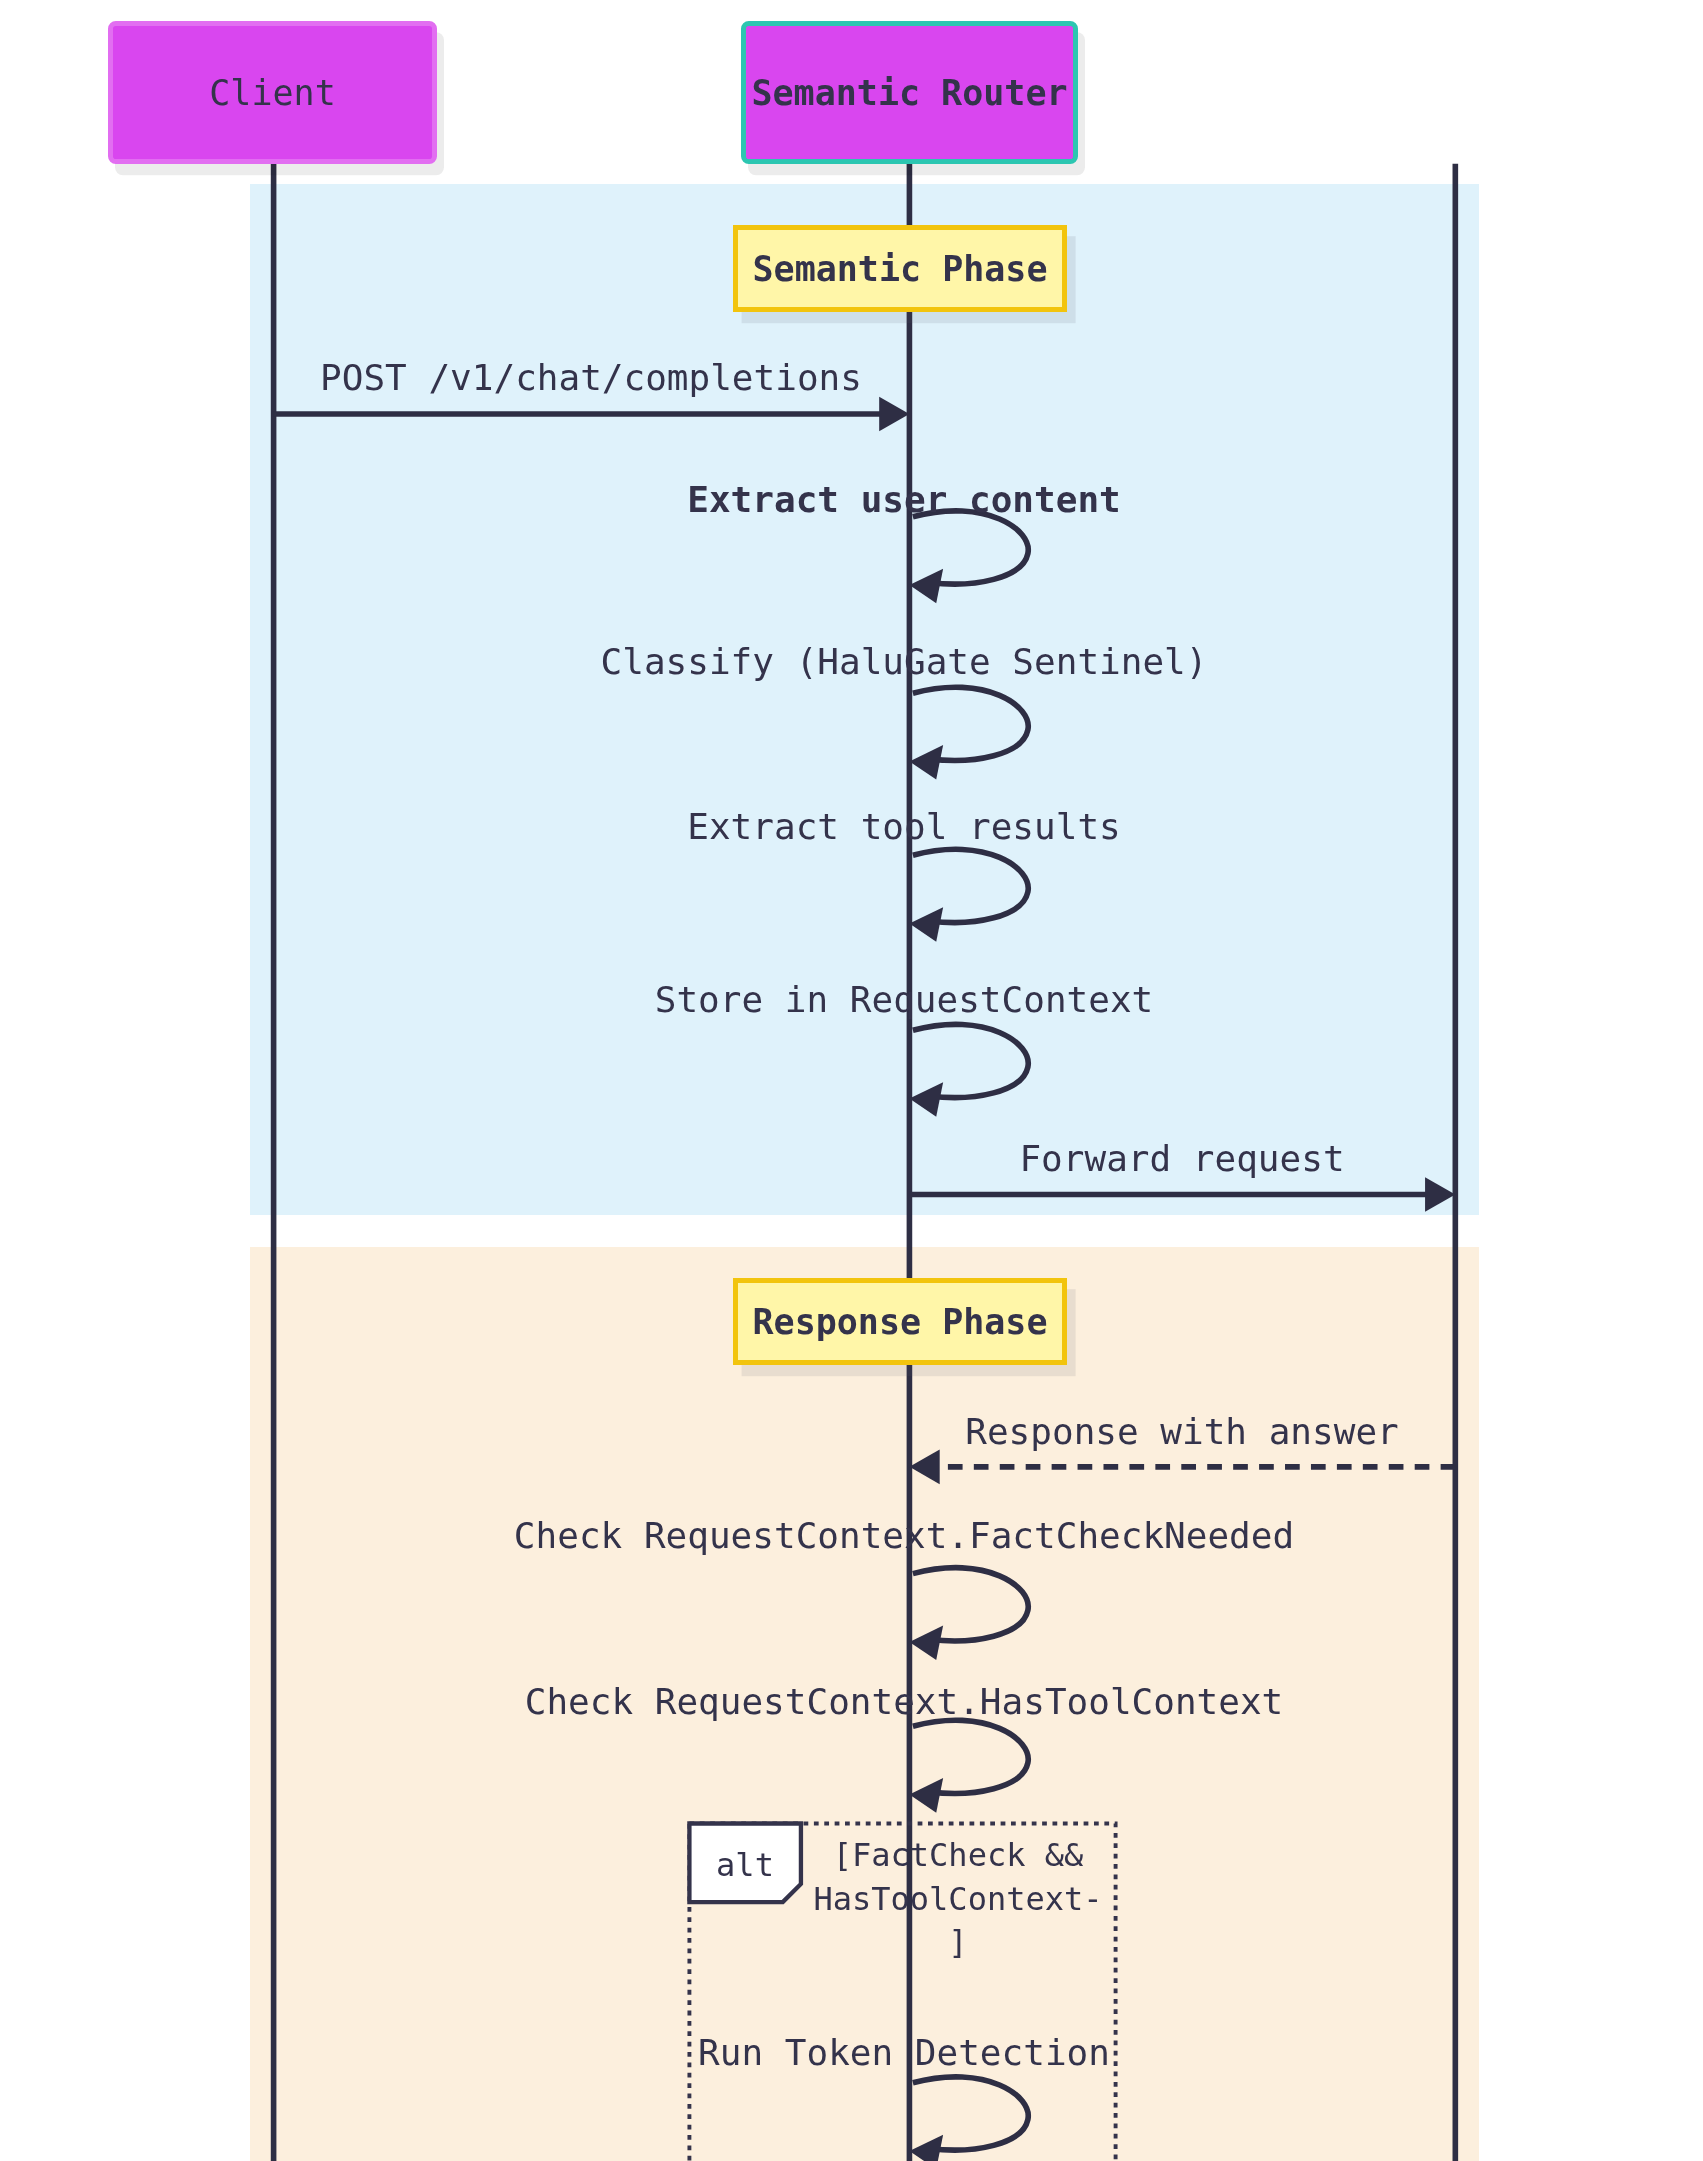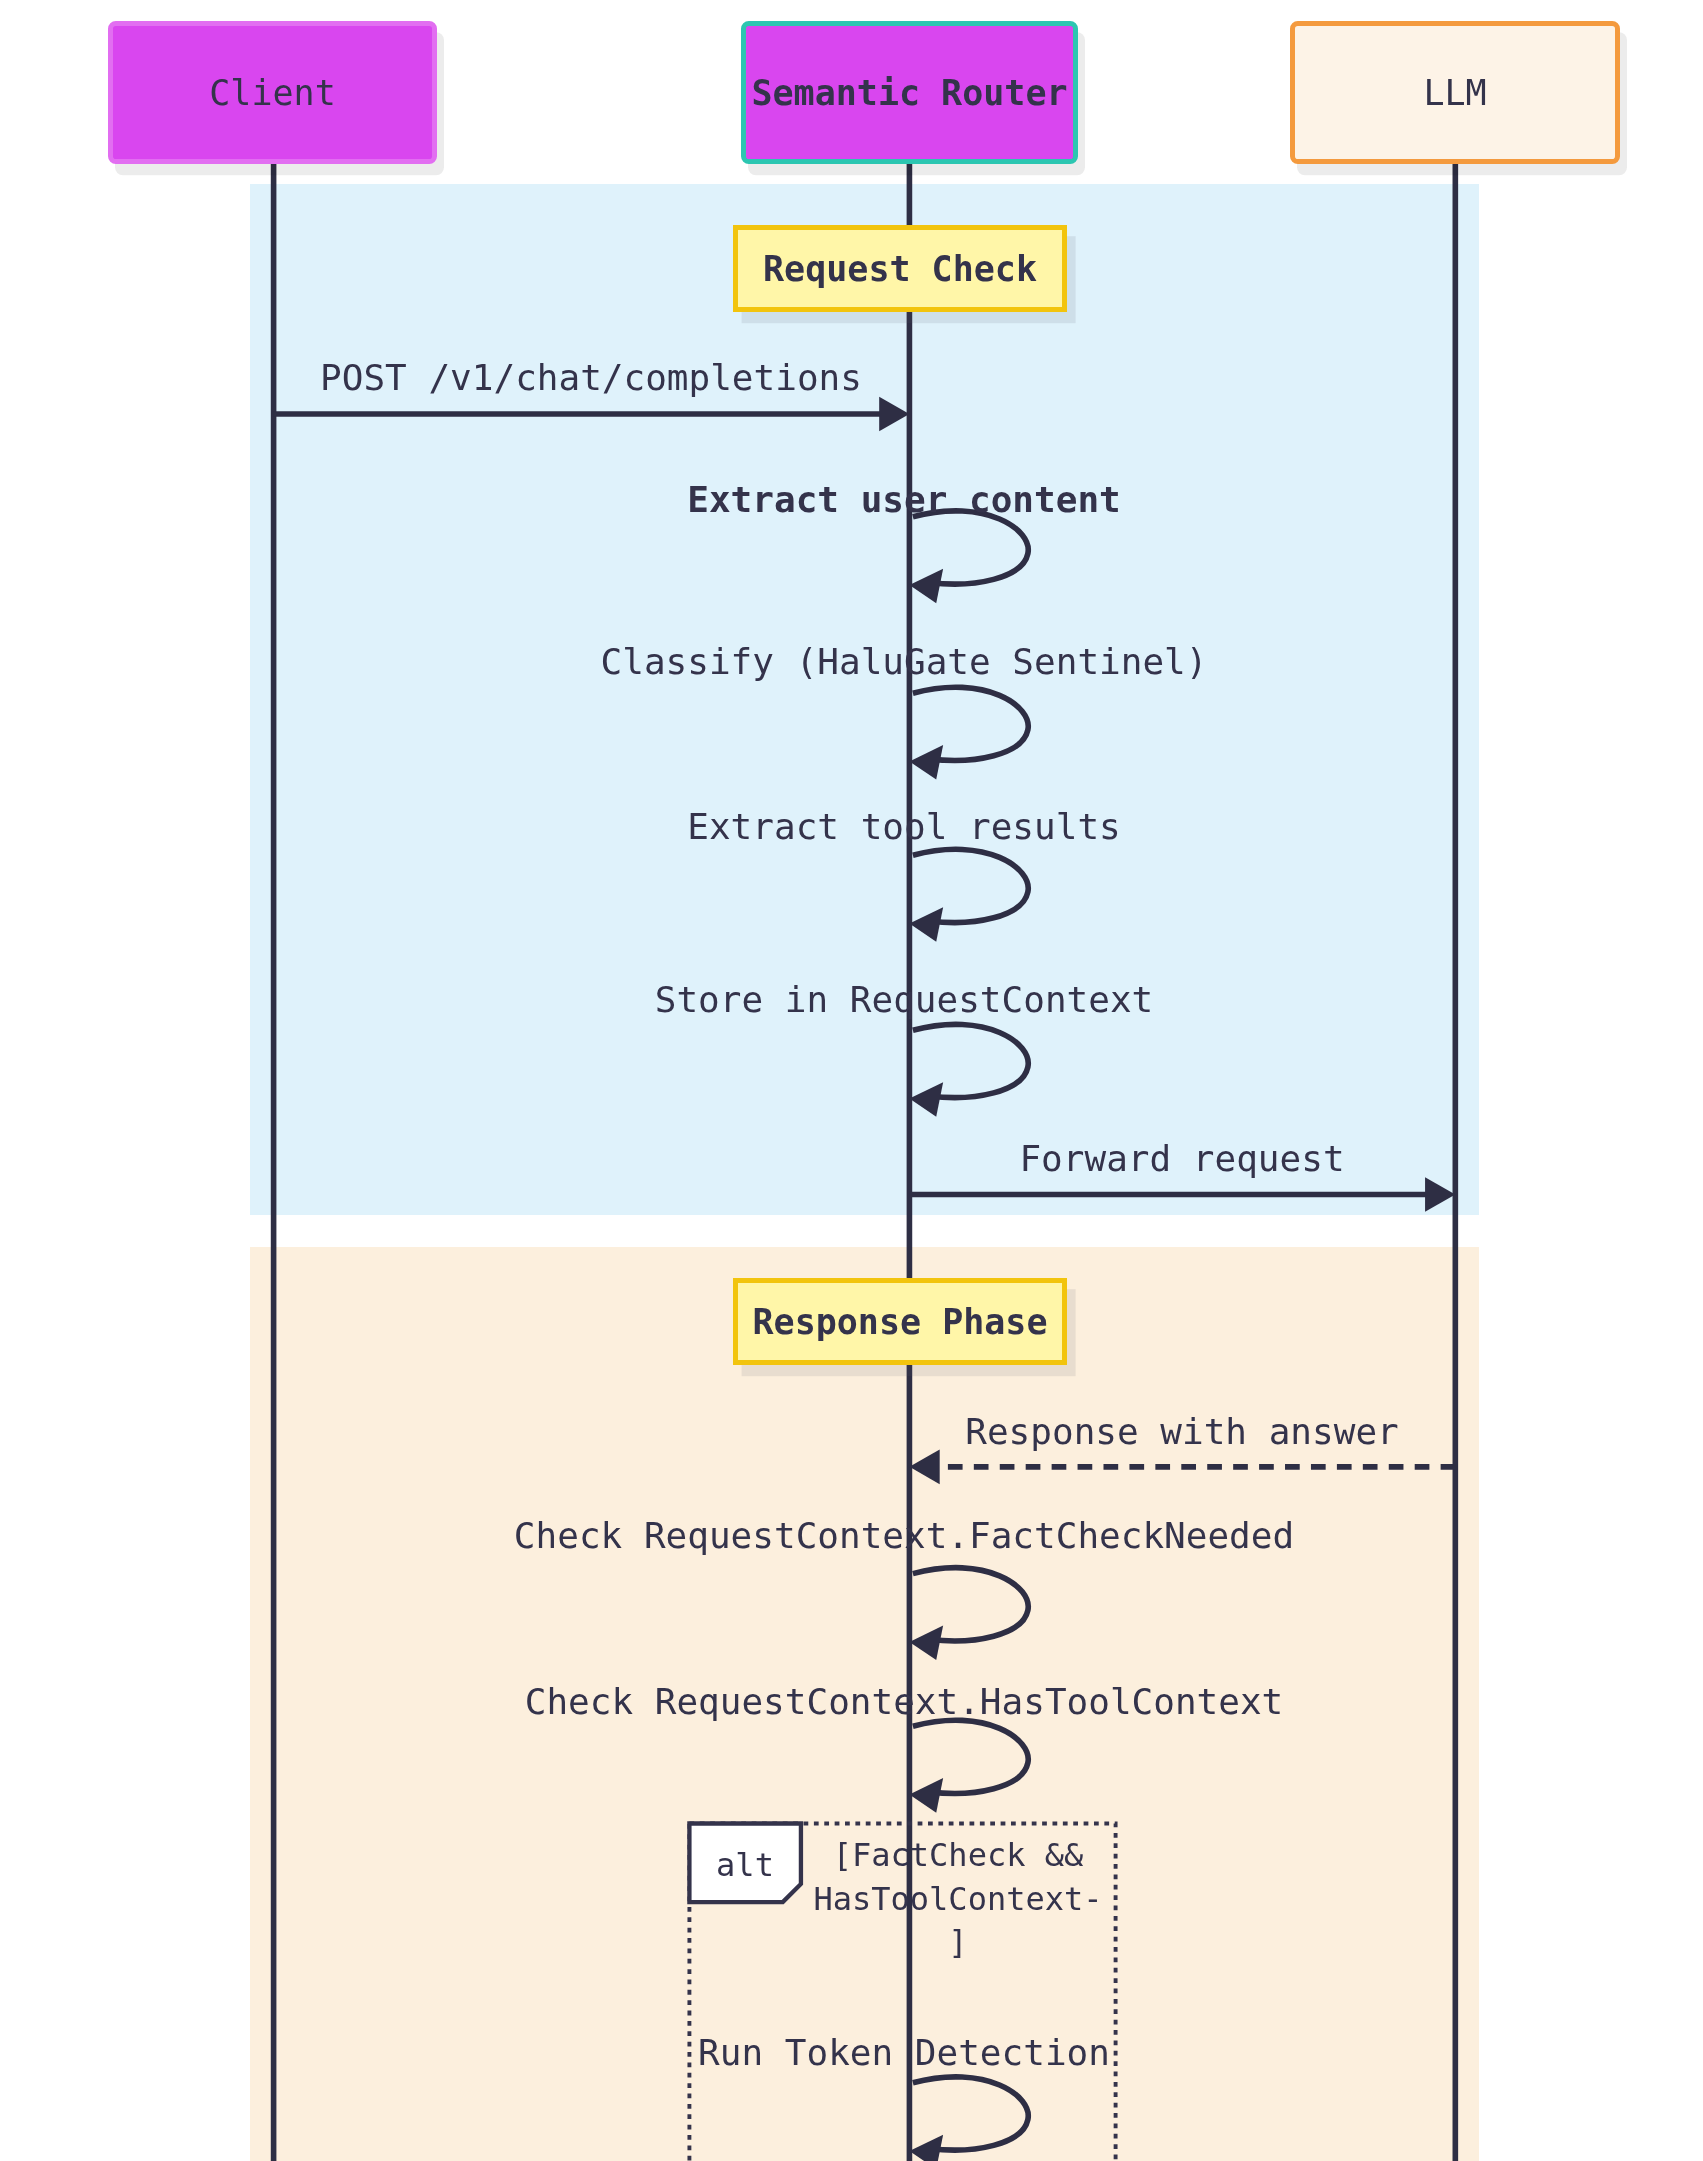--- a/index.html
+++ b/index.html
@@ -133,34 +133,31 @@
       <path d="M 2112 0 C 2280 -45 2390 30 2378 85 C 2366 142 2255 165 2150 152" fill="none" stroke="#2e2e44" stroke-width="13"></path>
       <polygon points="2104,158 2182,120 2166,200" fill="#2e2e44"></polygon>
     </g>
 
     <rect x="1595" y="4218" width="986" height="2548" fill="none" stroke="#34334b" stroke-width="9" stroke-dasharray="11 13"></rect>
     <line x1="1595" y1="5837" x2="2581" y2="5837" stroke="#34334b" stroke-width="12" stroke-dasharray="16 15"></line>
     <polygon points="1595,4218 1853,4218 1853,4358 1811,4400 1595,4400" fill="#ffffff" stroke="#34334b" stroke-width="10"></polygon>
   </svg>
 
   <div class="note" style="top:225px;">
-    <span>Request Check</span>
+    <span>Semantic Phase</span>
   </div>
   <div class="note" style="top:1278px;">
     <span>Response Phase</span>
   </div>
 
   <div class="actor client" style="left:108px;top:21px;width:329px;height:143px;">
     <span>Client</span>
   </div>
   <div class="actor router" style="left:741px;top:21px;width:337px;height:143px;">
     <span>Semantic Router</span>
-  </div>
-  <div class="actor llm" style="left:1290px;top:21px;width:330px;height:143px;">
-    <span>LLM</span>
   </div>
 
   <div class="msg" style="left:591px;top:359px;">POST /v1/chat/completions</div>
   <div class="msg" style="left:904px;top:481px;font-weight:bold;">Extract user content</div>
   <div class="msg" style="left:904px;top:643px;">Classify (HaluGate Sentinel)</div>
   <div class="msg" style="left:904px;top:808px;">Extract tool results</div>
   <div class="msg" style="left:904px;top:981px;">Store in RequestContext</div>
   <div class="msg" style="left:1182px;top:1140px;">Forward request</div>
   <div class="msg" style="left:1182px;top:1413px;">Response with answer</div>
   <div class="msg" style="left:904px;top:1517px;">Check RequestContext.FactCheckNeeded</div>

